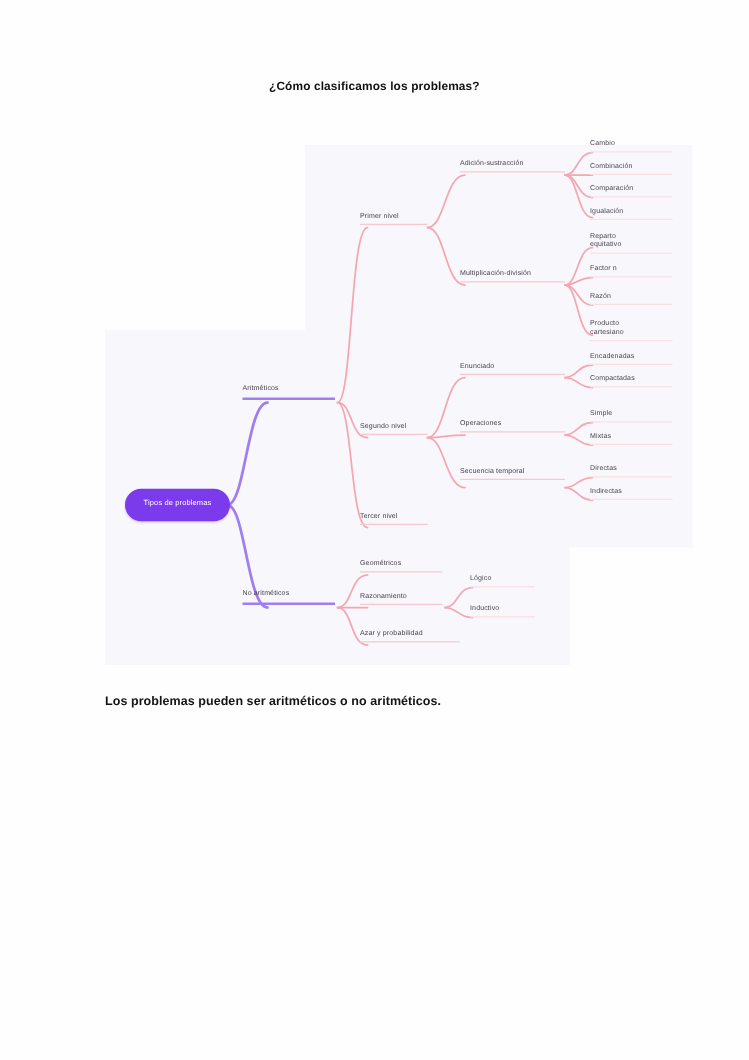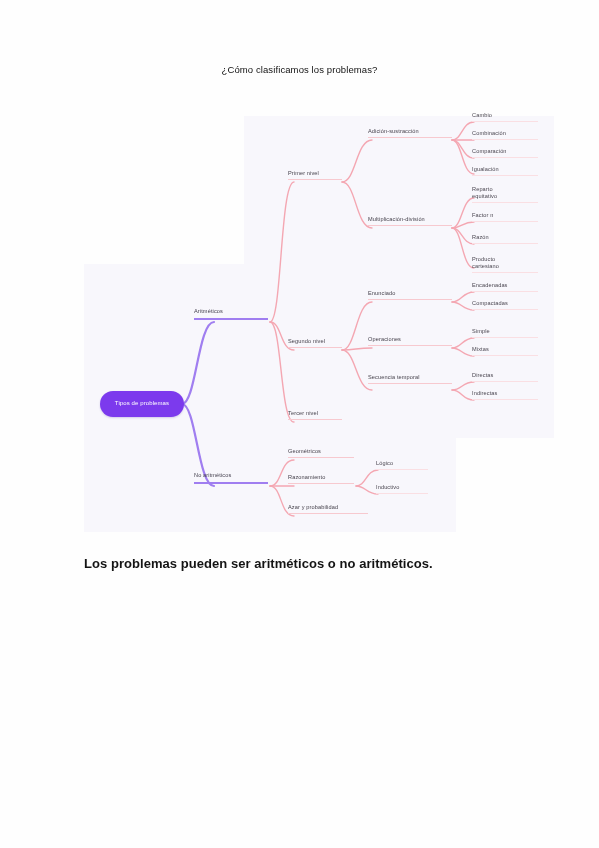--- a/index.html
+++ b/index.html
@@ -17,21 +17,21 @@
     background:#fefefe;
     box-sizing:border-box;
   }
   
   .doc-title{
     position:absolute;
     left:0;right:0;
     top:64px;
     text-align:center;
     font-size:9.5px;
-    font-weight:normal;
+    font-weight:bold;
     letter-spacing:.1px;
     color:#111;
   }
   
   .map-canvas{
     position:absolute;
     left:84px;top:112px;
     width:470px;height:420px;
   }
   .map-bg-a{
@@ -86,21 +86,21 @@
   .node-leaf{
     padding-bottom:2px;
     border-bottom:1.4px solid #fadfe3;
     color:#4a4650;
   }
   
   .caption{
     position:absolute;
     left:84px;
     top:556px;
-    font-size:13px;
+    font-size:10px;
     font-weight:bold;
     color:#141414;
     letter-spacing:.05px;
   }
 </style>
 </head>
 <body>
 
 <div class="page">
 

